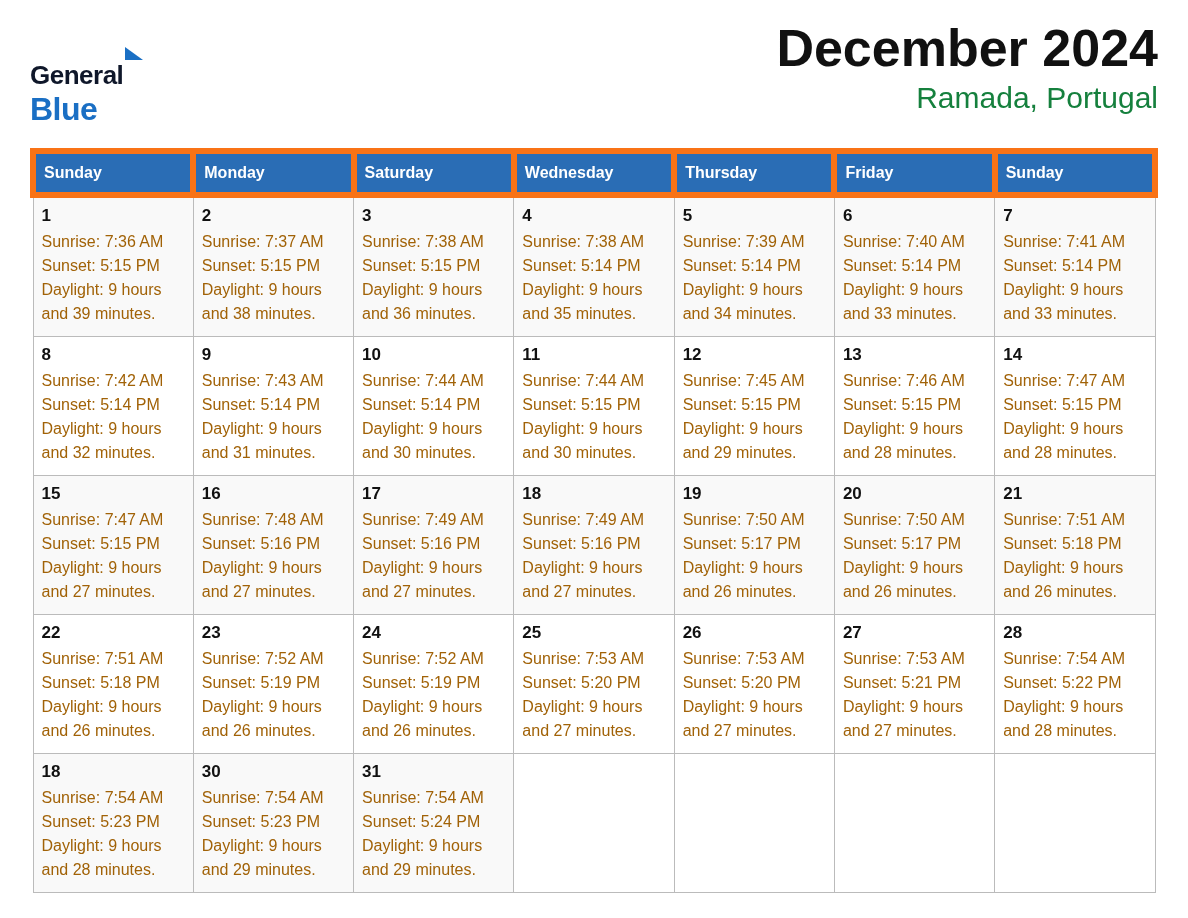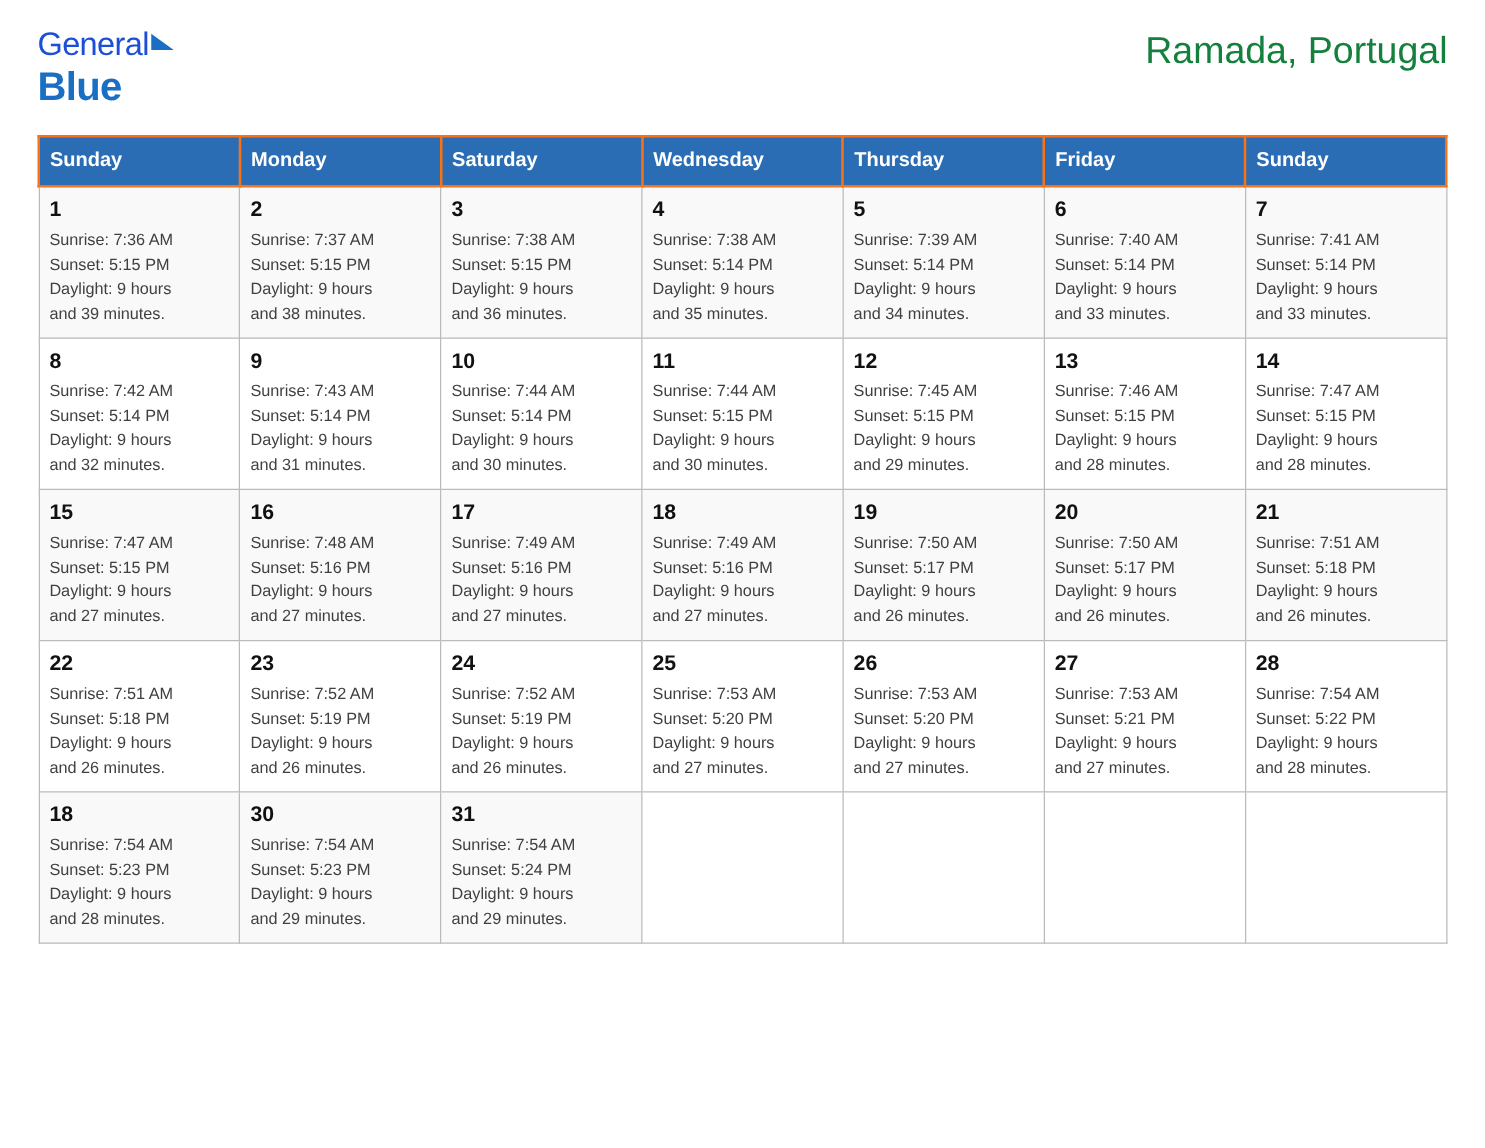--- a/index.html
+++ b/index.html
@@ -35,42 +35,42 @@
       border-collapse: collapse;
       table-layout: fixed;
     }
     thead tr th {
       background-color: #2a6db5;
       color: #fff;
       font-size: 16px;
       font-weight: bold;
       padding: 10px 8px;
       text-align: left;
-      border: 2px solid #f97316;
+      border: 6px solid #f97316;
     }
     tbody tr td {
       vertical-align: top;
       padding: 8px 8px 10px 8px;
       border: 1px solid #bbb;
       font-size: 13.5px;
       color: #222;
       min-height: 90px;
       background: #fff;
     }
     tbody tr td .day-num {
       font-size: 17px;
       font-weight: bold;
       display: block;
       margin-bottom: 4px;
       color: #111;
     }
     tbody tr td .day-info {
-      font-size: 13px;
+      font-size: 16px;
       line-height: 1.5;
-      color: #404040;
+      color: #a16207;
     }
     tbody tr:nth-child(odd) td {
       background: #f9f9f9;
     }
     tbody tr:nth-child(even) td {
       background: #fff;
     }
     .empty-cell {
       background: #fff !important;
     }
@@ -78,23 +78,24 @@
       display: flex;
       flex-direction: column;
       align-items: flex-start;
     }
     .logo-row {
       display: flex;
       align-items: center;
     }
     .logo-general-text {
       font-size: 26px;
-      font-weight: normal;
-      color: #1d4ed8;
+      font-weight: bold;
+      color: #0f172a;
       letter-spacing: -0.5px;
+      margin-top: 40px;
     }
     .logo-triangle {
       display: inline-block;
       width: 0;
       height: 0;
       border-top: 13px solid transparent;
       border-bottom: 0px solid transparent;
       border-left: 18px solid #1a6fc4;
       margin-left: 2px;
       margin-top: -4px;
@@ -114,20 +115,21 @@
   <div class="logo-wrapper">
     <div class="logo-row">
       <span class="logo-general-text">General</span>
       <span class="logo-triangle"></span>
     </div>
     <div class="logo-row">
       <span class="logo-blue-text">Blue</span>
     </div>
   </div>
   <div class="title-block">
+    <div class="month-title">December 2024</div>
     <div class="location-title">Ramada, Portugal</div>
   </div>
 </div>
 
 <table>
   <thead>
     <tr>
     <th>Sunday</th>
         <th>Monday</th>
         <th>Saturday</th>

